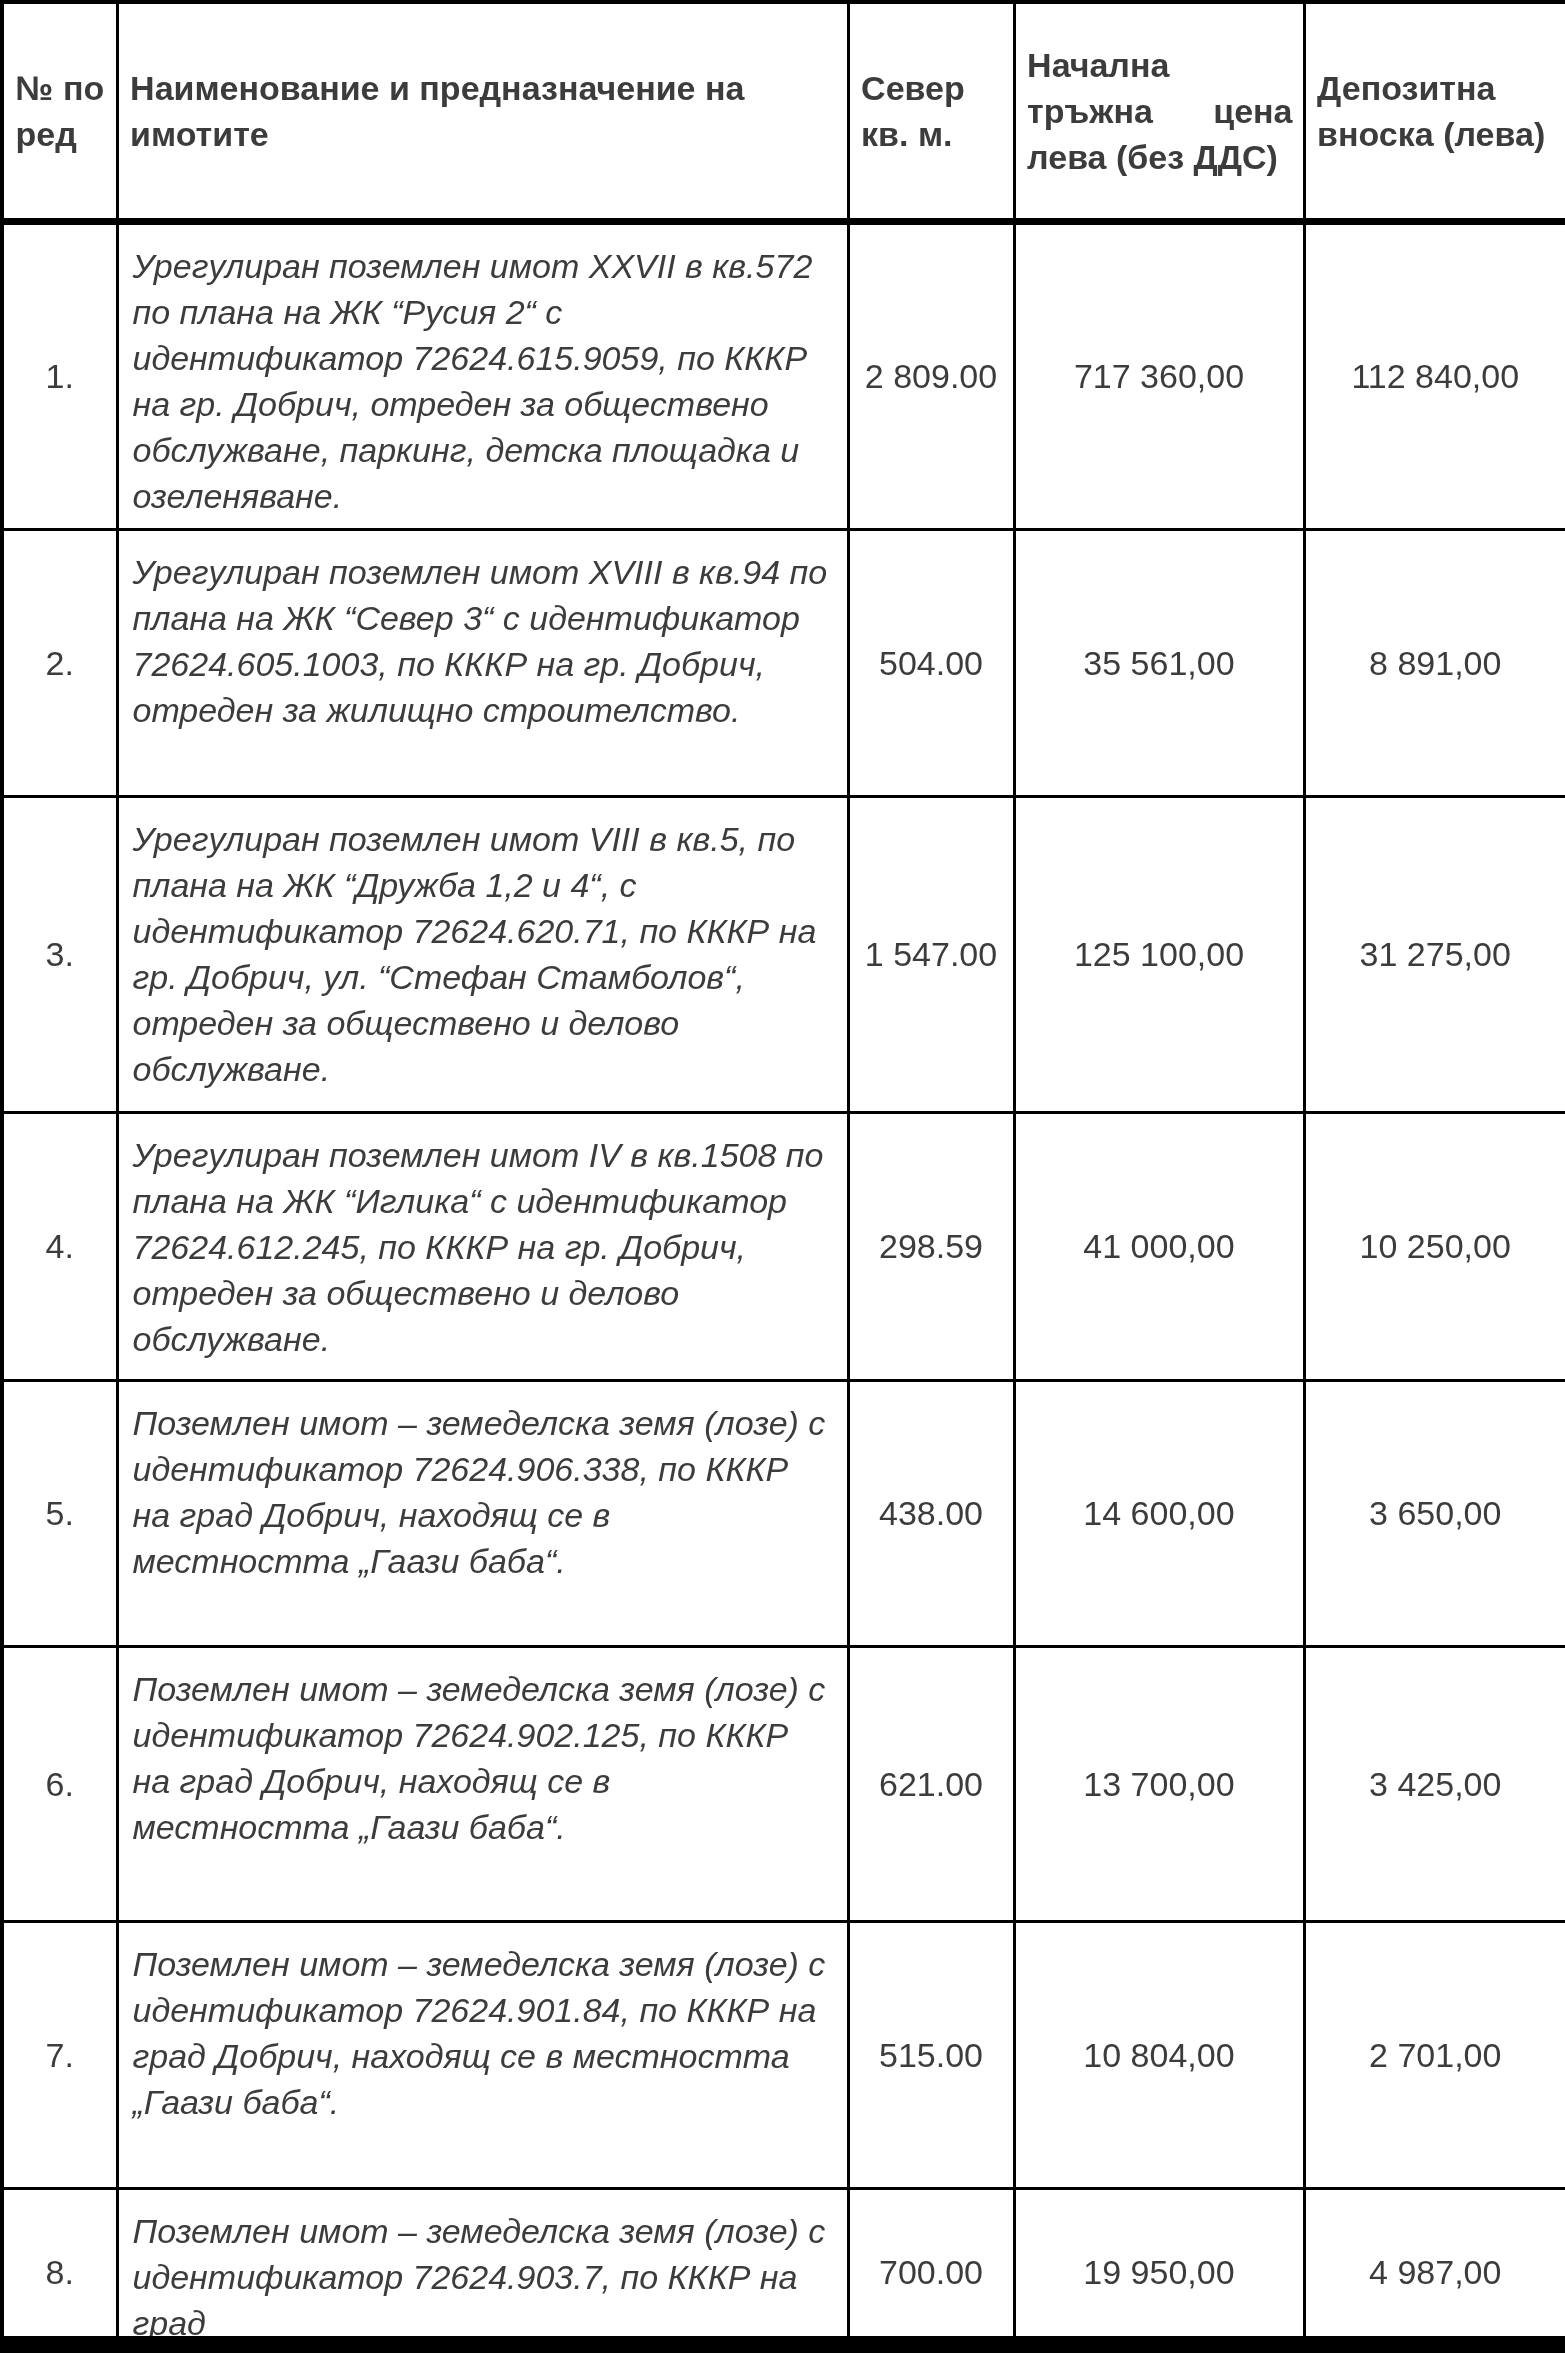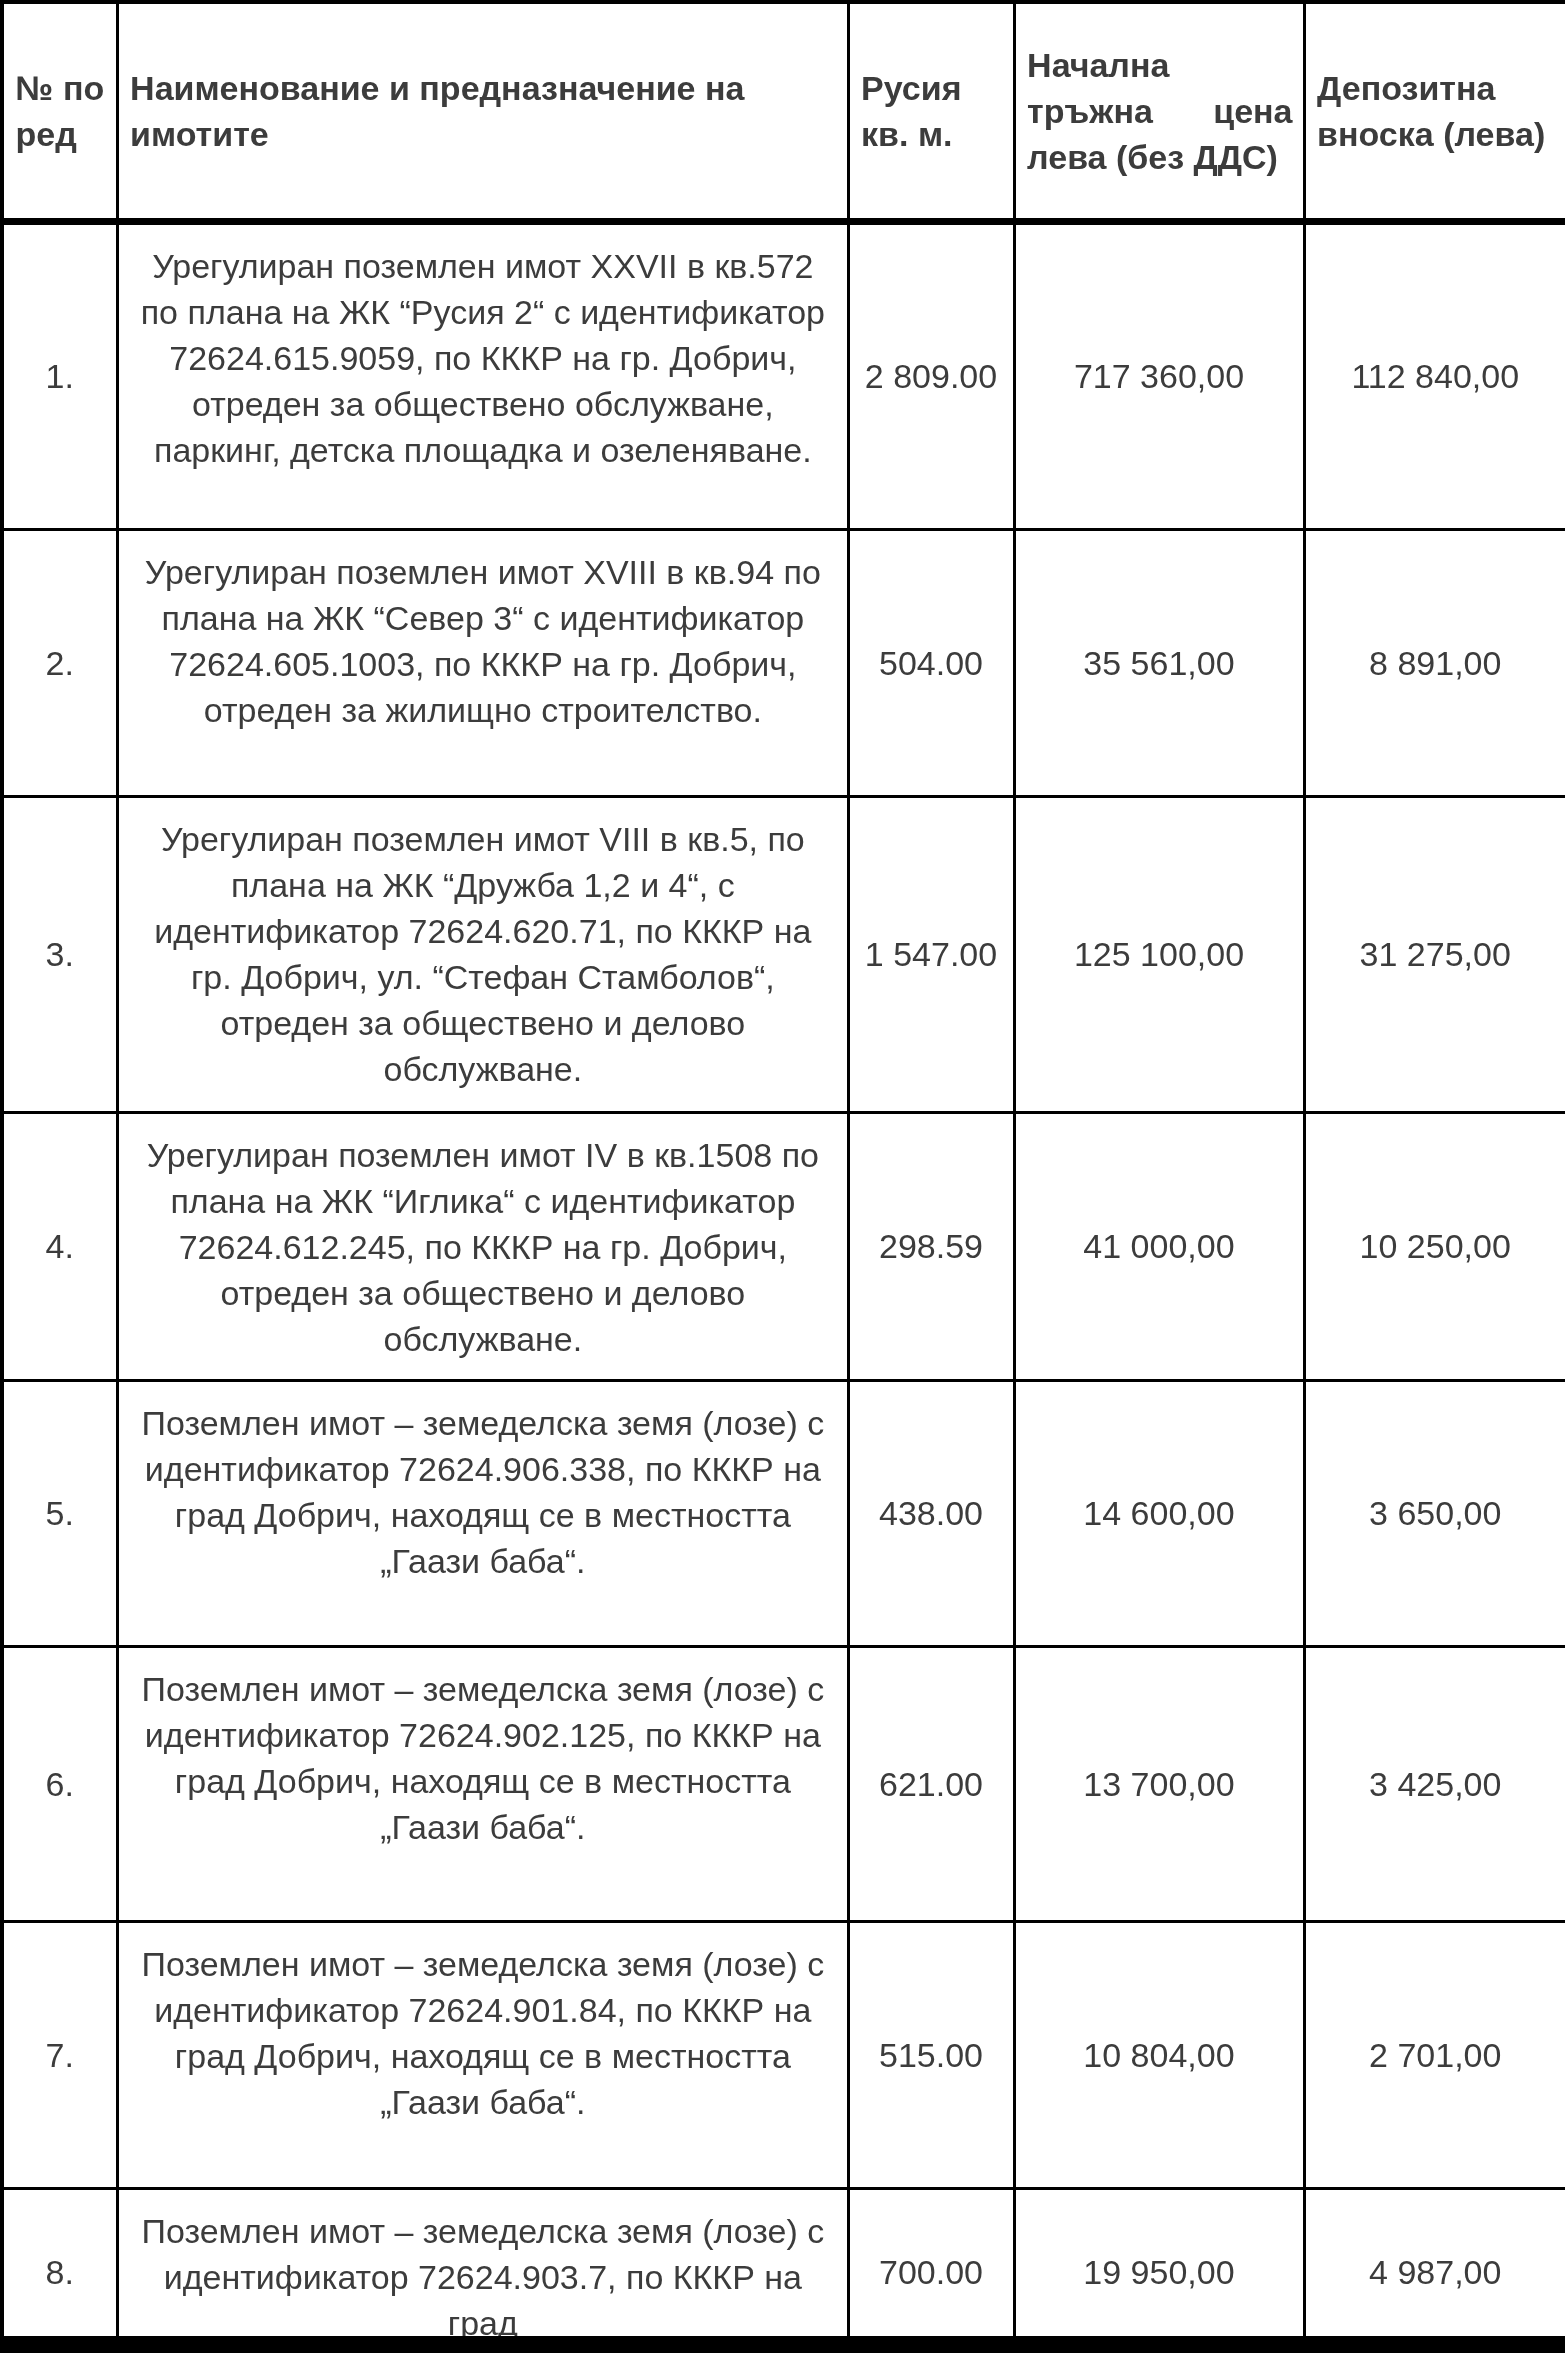--- a/index.html
+++ b/index.html
@@ -43,23 +43,24 @@
   }
   thead tr { height: 219px; }
   th.h-price { text-align: justify; text-justify: inter-word; }
 
   td.c-num {
     text-align: center;
     vertical-align: middle;
     padding: 0 5px;
   }
   td.c-name {
-    text-align: center;
+    text-align: left;
     vertical-align: top;
     padding: 18px 13.3px 8.3px 14px;
+    font-style: italic;
   }
   td.c-area, td.c-price, td.c-deposit {
     text-align: center;
     vertical-align: middle;
     padding: 0 10px;
     margin-left: 34px;
   }
 
   tr.r1 { height: 308px; }
   tr.r2 { height: 267px; }
@@ -88,21 +89,21 @@
       <col class="w-num">
       <col class="w-name">
       <col class="w-area">
       <col class="w-price">
       <col class="w-deposit">
     </colgroup>
     <thead>
       <tr>
         <th>№ по ред</th>
         <th>Наименование и предназначение на имотите</th>
-        <th>Русия кв. м.</th>
+        <th>Север кв. м.</th>
         <th class="h-price">Начална тръжна цена лева (без ДДС)</th>
         <th>Депозитна вноска (лева)</th>
       </tr>
     </thead>
     <tbody>
       <tr class="r1">
         <td class="c-num">1.</td>
         <td class="c-name">Урегулиран поземлен имот XXVII в кв.572 по плана на ЖК “Русия 2“ с идентификатор 72624.615.9059, по КККР на гр. Добрич, отреден за обществено обслужване, паркинг, детска площадка и озеленяване.</td>
         <td class="c-area">2 809.00</td>
         <td class="c-price">717 360,00</td>

